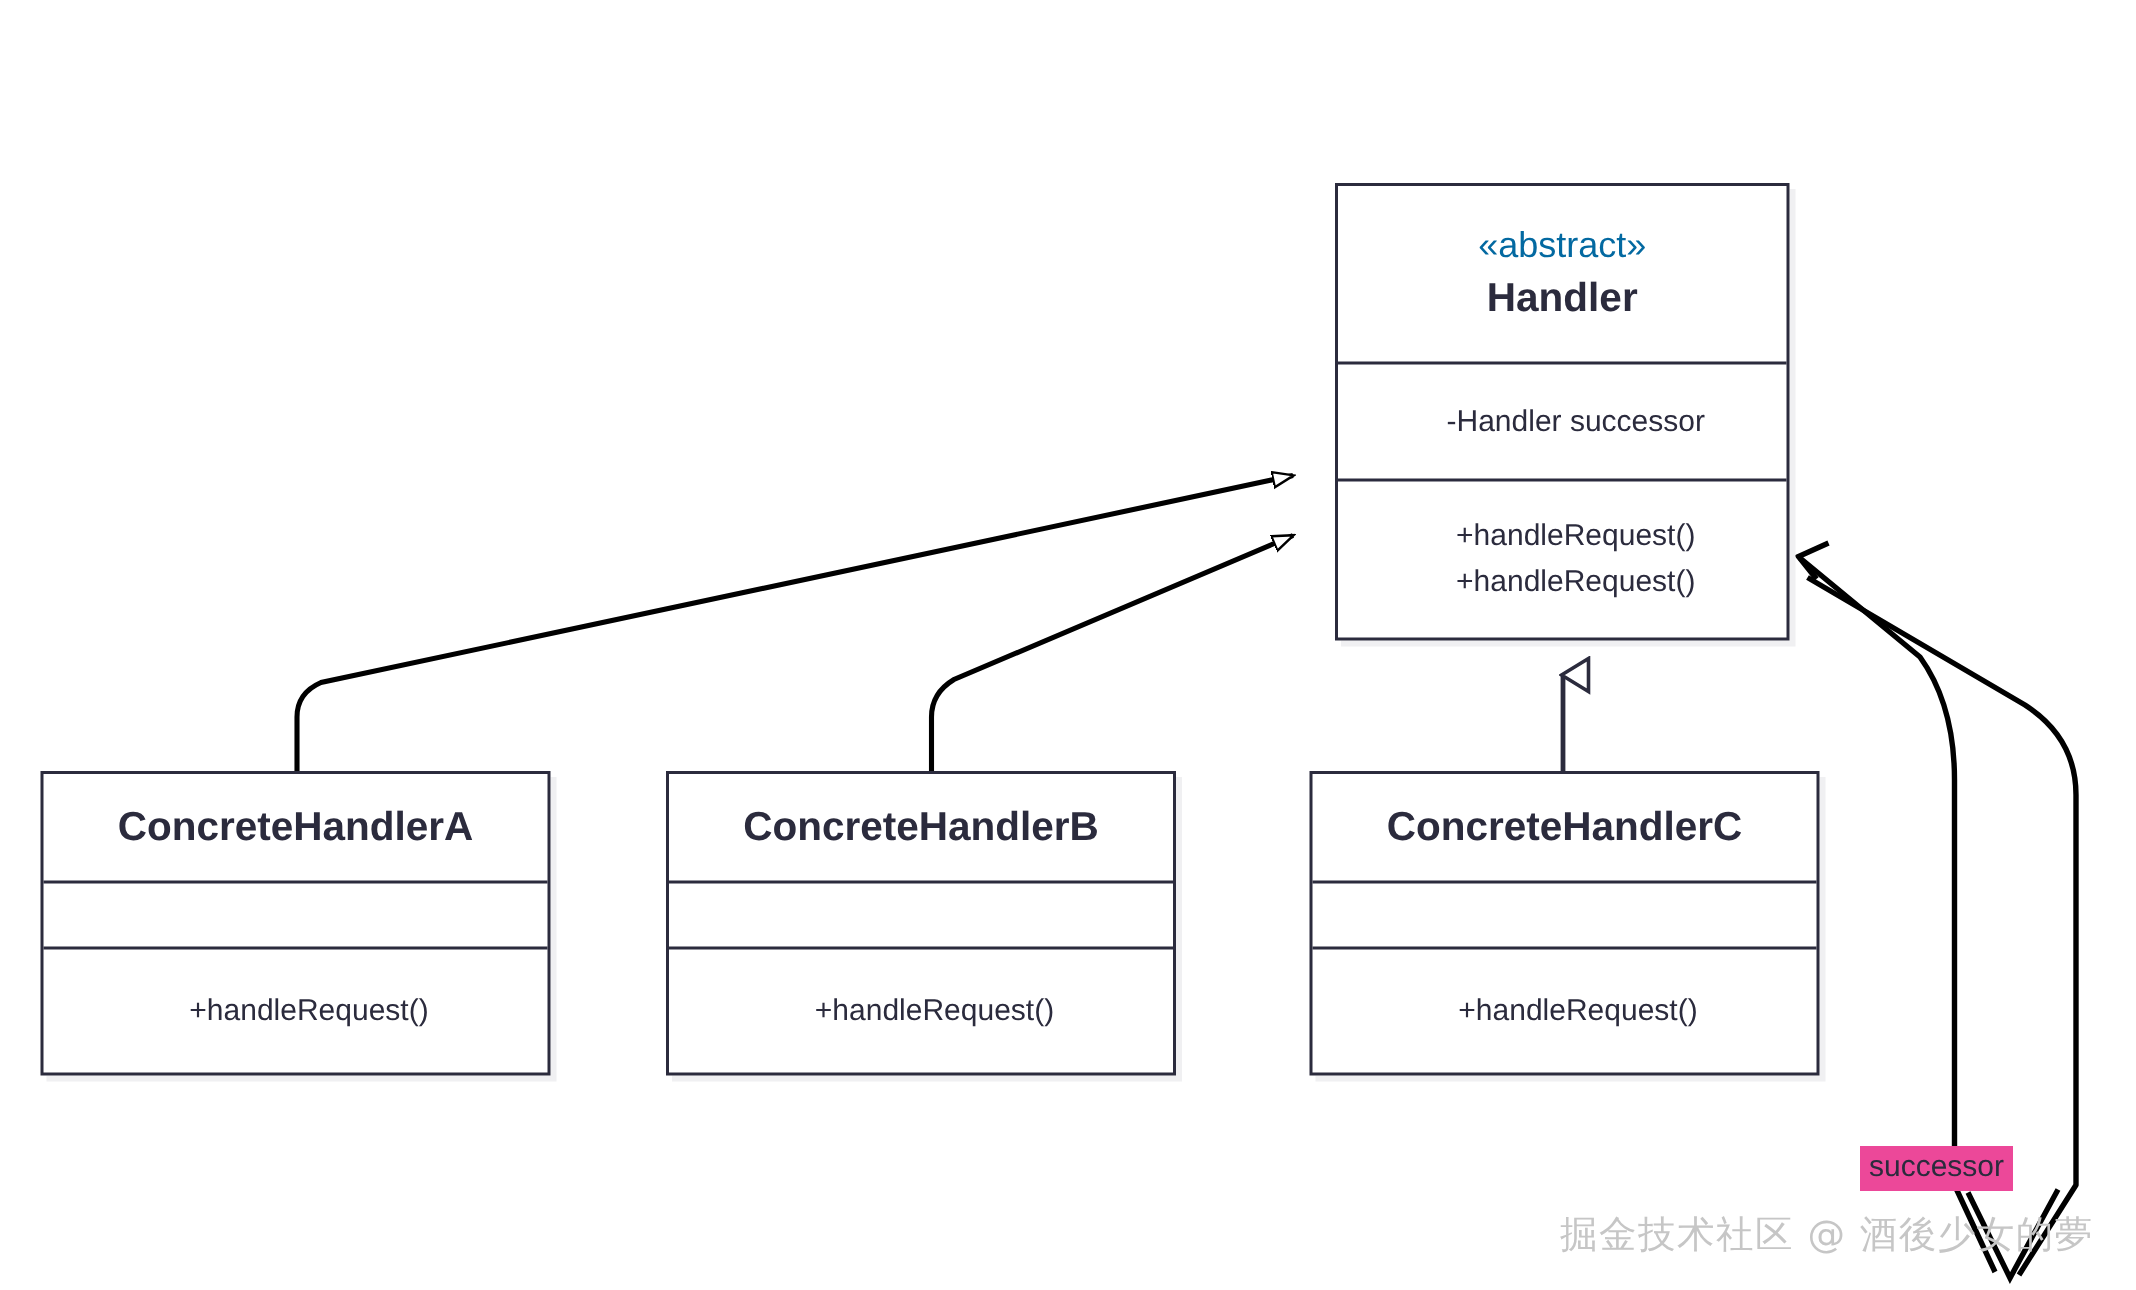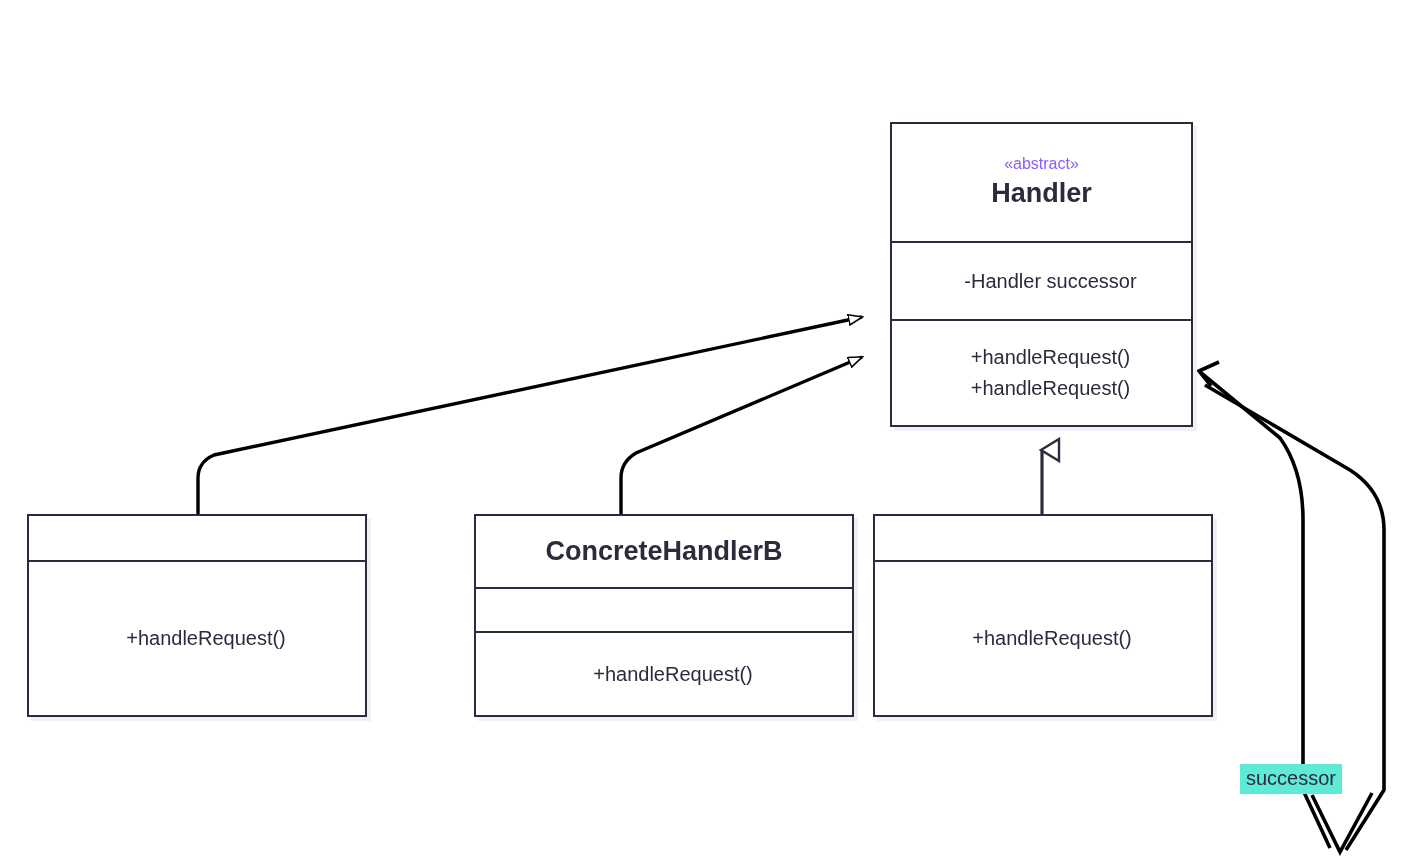--- a/index.html
+++ b/index.html
@@ -49,43 +49,43 @@
   }
   .c-title {
     align-items: center;
     text-align: center;
   }
   .c-left {
     align-items: center;
     padding-left: 18px;
   }
   .stereotype {
-    font-size: 16px;
-    color: #8b5cf6;
+    font-size: 24px;
+    color: #0369a1;
     font-weight: normal;
     line-height: 1.35;
   }
   .classname {
     font-size: 27px;
     color: #2b2b3d;
     font-weight: bold;
     line-height: 1.35;
   }
   .member {
     font-size: 20px;
     color: #2b2b3d;
     font-weight: normal;
     line-height: 1.55;
     white-space: nowrap;
   }
   .edge-label {
     position: absolute;
     font-size: 20px;
     color: #2b2b3d;
-    background: #5eead4;
+    background: #ec4899;
     padding: 2px 6px 3px 6px;
     white-space: nowrap;
     line-height: 1.25;
   }
   .watermark {
     position: absolute;
     font-size: 25px;
     color: #c6c6c6;
     white-space: nowrap;
     font-family: "DejaVu Sans", sans-serif;
@@ -130,39 +130,46 @@
     <div class="uml-compartment c-left" style="height:78px;">
       <div class="member">-Handler successor</div>
     </div>
     <div class="uml-compartment c-left" style="flex:1;">
       <div class="member">+handleRequest()</div>
       <div class="member">+handleRequest()</div>
     </div>
   </div>
 
   <div class="uml-box" style="left:27px; top:514px; width:340px; height:203px;">
+    <div class="uml-compartment c-title" style="height:71px;">
+      <div class="classname">ConcreteHandlerA</div>
+    </div>
     <div class="uml-compartment c-left" style="height:44px;"></div>
     <div class="uml-compartment c-left" style="flex:1;">
       <div class="member">+handleRequest()</div>
     </div>
   </div>
 
-  <div class="uml-box" style="left:474px; top:514px; width:380px; height:203px;">
+  <div class="uml-box" style="left:444px; top:514px; width:340px; height:203px;">
     <div class="uml-compartment c-title" style="height:71px;">
       <div class="classname">ConcreteHandlerB</div>
     </div>
     <div class="uml-compartment c-left" style="height:44px;"></div>
     <div class="uml-compartment c-left" style="flex:1;">
       <div class="member">+handleRequest()</div>
     </div>
   </div>
 
   <div class="uml-box" style="left:873px; top:514px; width:340px; height:203px;">
+    <div class="uml-compartment c-title" style="height:71px;">
+      <div class="classname">ConcreteHandlerC</div>
+    </div>
     <div class="uml-compartment c-left" style="height:44px;"></div>
     <div class="uml-compartment c-left" style="flex:1;">
       <div class="member">+handleRequest()</div>
     </div>
   </div>
 
   <div class="edge-label" style="left:1240px; top:764px;">successor</div>
 
+  <div class="watermark" style="left:1040px; top:806px;">掘金技术社区 @ 酒後少女的夢</div>
 
 </div>
 
 </body></html>

